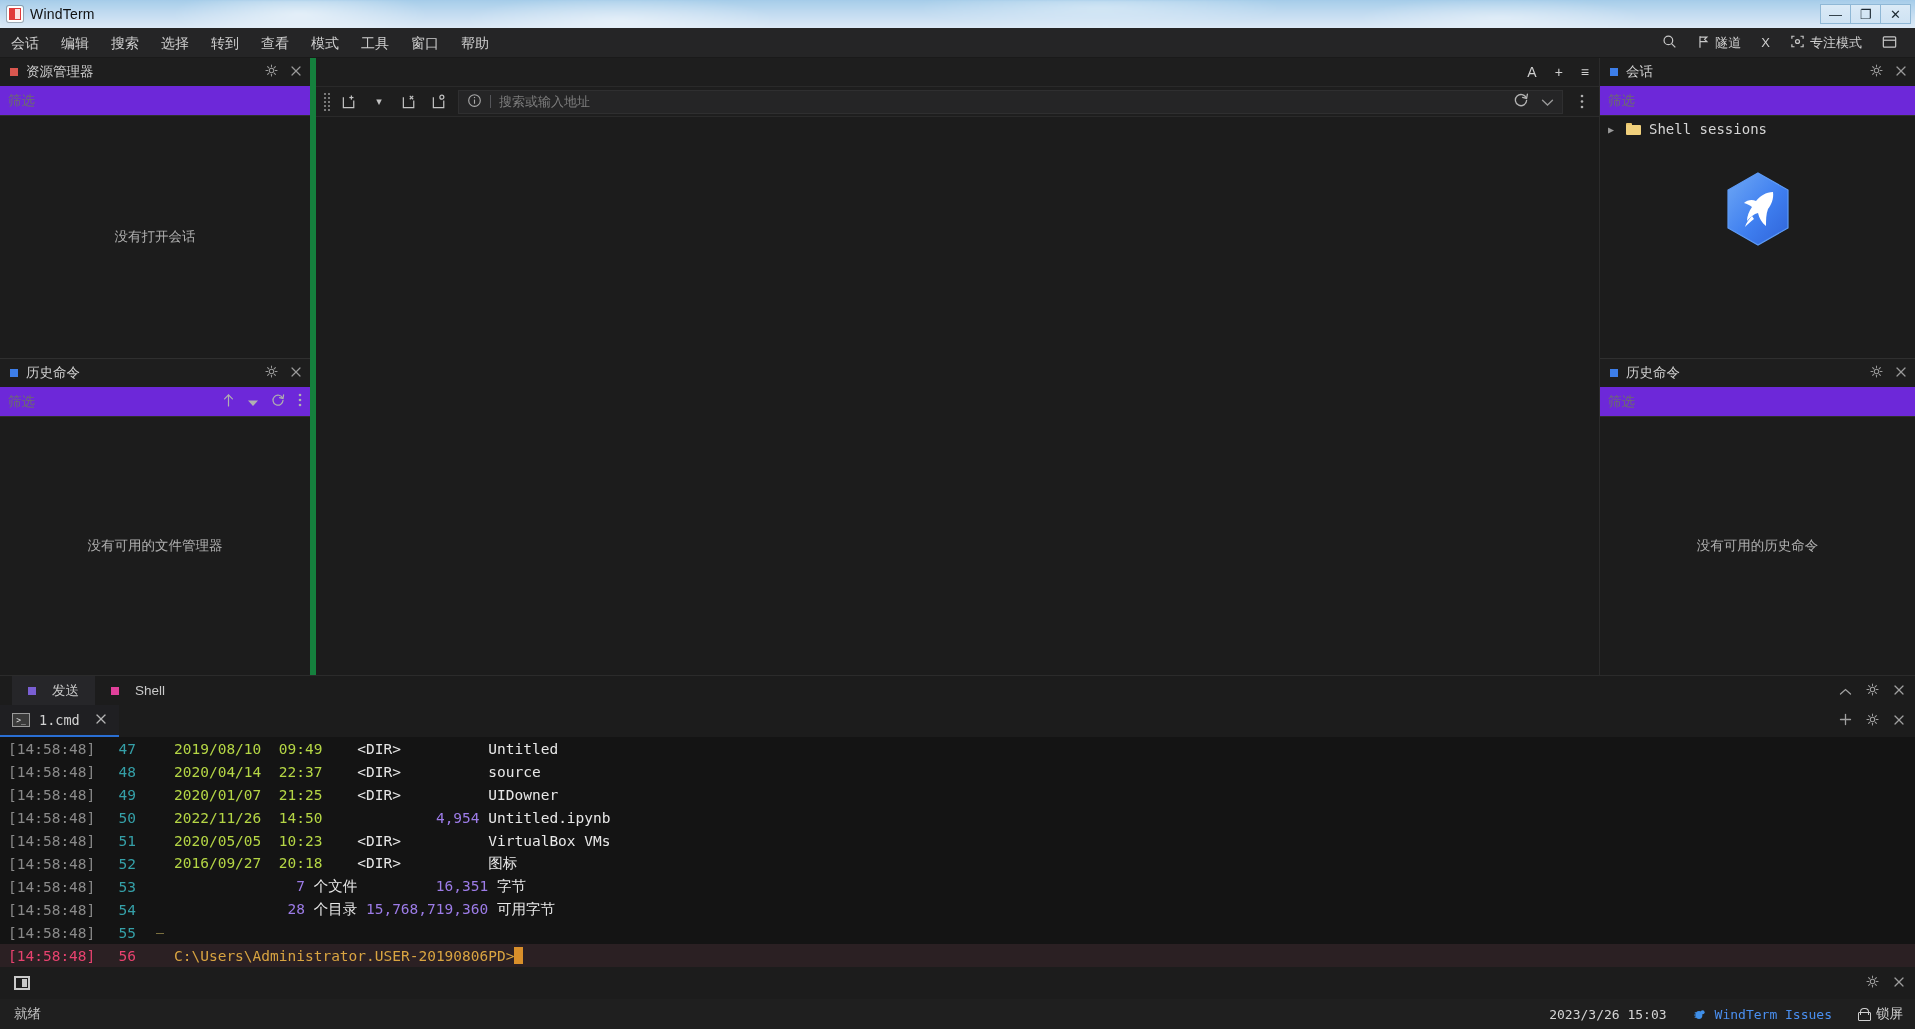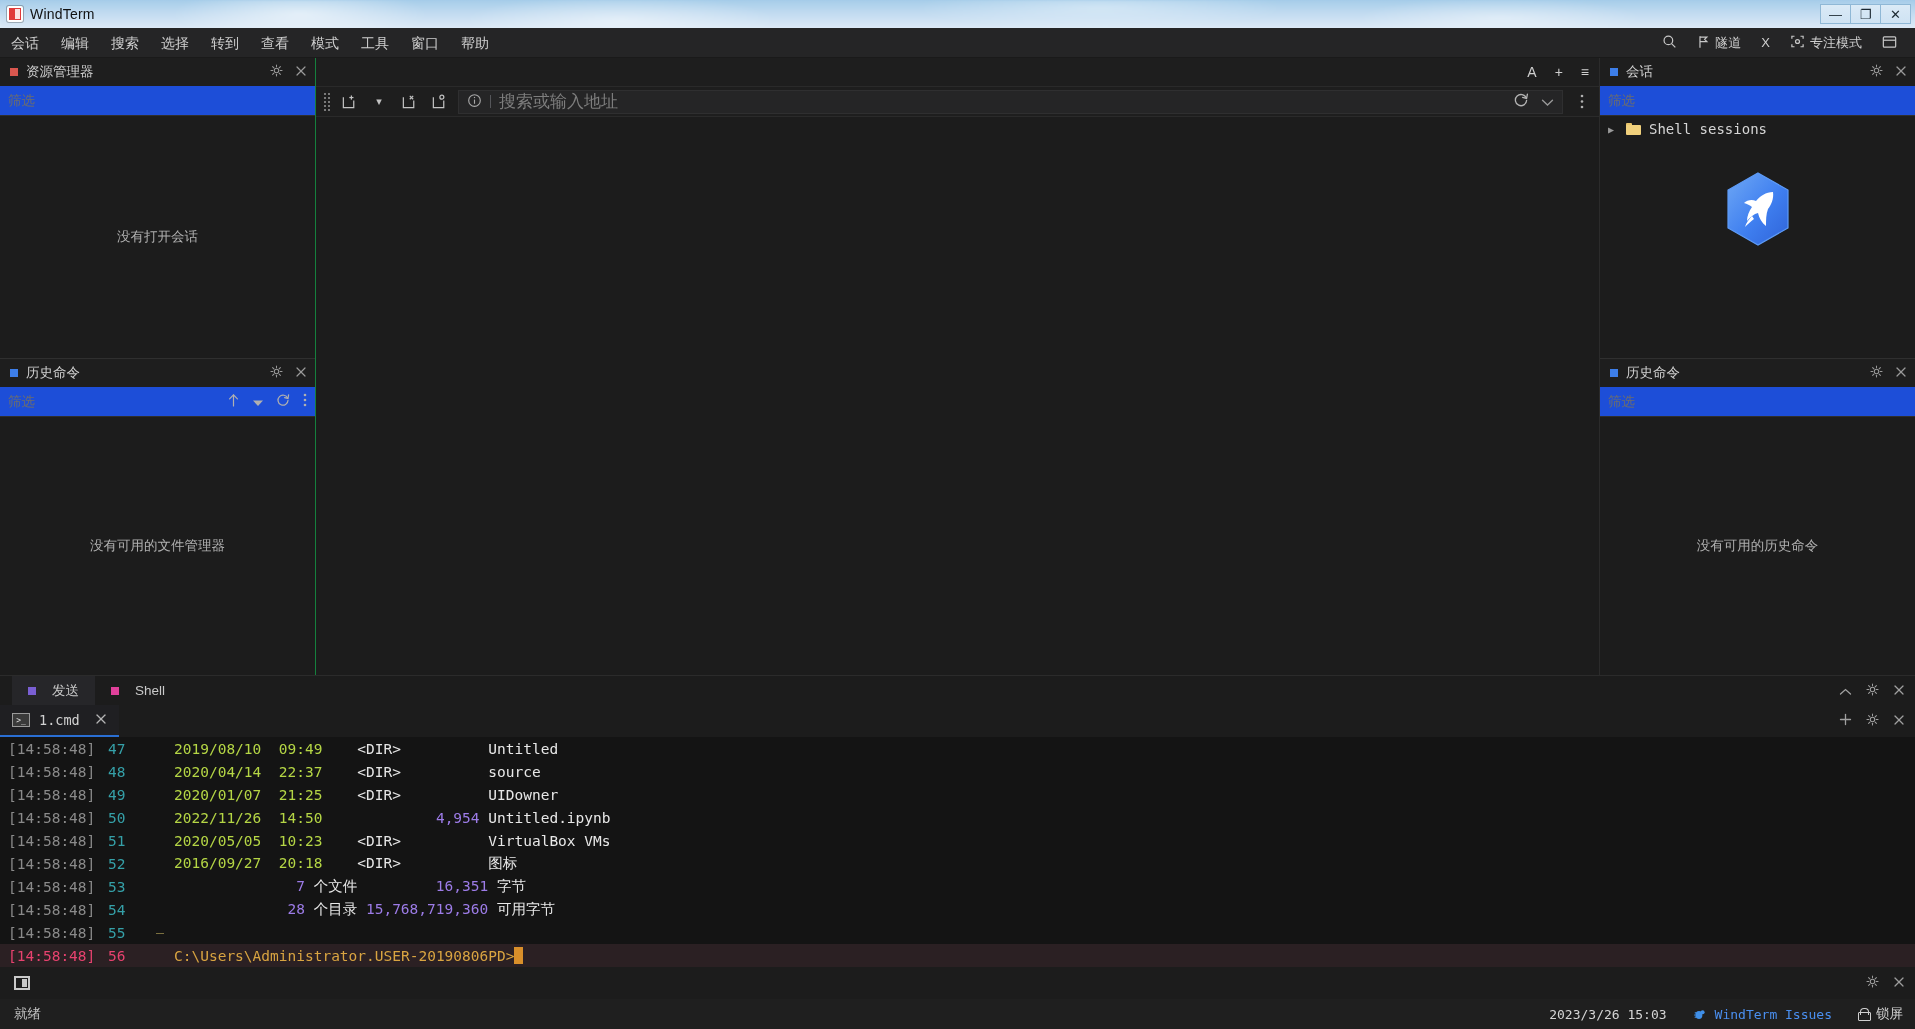--- a/index.html
+++ b/index.html
@@ -54,35 +54,35 @@
   }
   .menu-item { padding: 0 11px; font-size: 14px; color: #cfcfcf; line-height: 30px; }
   .menu-right { margin-left: auto; display: flex; align-items: center; padding-right: 10px; gap: 4px; }
   .mr-item { display:flex; align-items:center; gap:5px; padding: 0 8px; height:24px; font-size:13px; color:#cfcfcf; }
   .ic { display:inline-block; line-height:1; }
 
   
   .body { flex: 1 1 auto; display: flex; min-height: 0; }
 
   
-  .leftdock { width: 316px; flex: 0 0 316px; display: flex; flex-direction: column; background:#1e1e1e; border-right:1px solid #15803d;}
+  .leftdock { width: 316px; flex: 0 0 316px; display: flex; flex-direction: column; background:#1e1e1e; border-right:6px solid #15803d;}
   .panel { display:flex; flex-direction:column; min-height:0; }
   .panel-head {
     height: 28px; flex:0 0 28px; display:flex; align-items:center; padding: 0 8px 0 10px;
     background:#1e1e1e; font-size:13.5px; color:#d0d0d0;
   }
   .sq { width:8px; height:8px; margin-right:8px; flex:0 0 8px; }
   .sq.red { background:#d9574f; }
   .sq.blue { background:#3d7ee8; }
   .sq.purple { background:#7a5fd3; }
   .sq.pink { background:#e0409a; }
   .head-actions { margin-left:auto; display:flex; align-items:center; gap:12px; color:#9a9a9a; }
   .filterbar {
     height: 30px; flex:0 0 30px; display:flex; align-items:center; padding: 0 8px 0 0;
-    border-bottom:1px solid #2e2e2e; background:#1d4ed8;
+    border-bottom:1px solid #2e2e2e; background:#6d28d9;
   }
   .filter-input {
     flex:1 1 auto; background:transparent; border:none; outline:none;
     color:#b8b8b8; font-size:13.5px; padding: 0 8px; height:28px;
     font-family:"Liberation Sans", sans-serif;
   }
   .filter-input::placeholder { color:#6d6d6d; }
   .filter-actions { display:flex; align-items:center; gap:13px; color:#a8a8a8; padding-left:8px;}
   .panel-body { flex:1 1 auto; min-height:0; position:relative; background:#1c1c1c; }
   .empty-msg {
@@ -105,21 +105,21 @@
   .dots-handle { width:6px; height:18px; display:grid; grid-template-columns:repeat(2,2px); gap:2px 2px; align-content:center; }
   .dots-handle i { width:2px; height:2px; background:#7a7a7a; display:block; }
   .tb-ic { width:22px; height:22px; display:flex; align-items:center; justify-content:center; color:#c2c2c2; }
   .addr {
     flex:1 1 auto; height:24px; background:#252526; border:1px solid #2f2f30;
     display:flex; align-items:center; padding: 0 8px; gap:8px; min-width:0;
   }
   .addr .sep { width:1px; height:13px; background:#55565a; }
   .addr-input {
     flex:1 1 auto; background:transparent; border:none; outline:none; color:#d0d0d0;
-    font-size:17px; font-family:"Liberation Sans", sans-serif; min-width:0;
+    font-size:13px; font-family:"Liberation Sans", sans-serif; min-width:0;
   }
   .addr-input::placeholder { color:#7d7d7d; }
   .addr-right { display:flex; align-items:center; gap:12px; color:#a9a9a9; padding-left:6px; }
   .center-body { flex:1 1 auto; background:#1c1c1c; }
 
   
   .rightdock { width:316px; flex:0 0 316px; display:flex; flex-direction:column; background:#1c1c1c; border-left:1px solid #2b2b2b;}
   .tree-item { display:flex; align-items:center; gap:8px; padding: 5px 10px 5px 8px; font-size:14px; color:#d6d6d6;
     font-family:"DejaVu Sans Mono","Liberation Mono",monospace; }
   .caret { color:#9a9a9a; font-size:10px; width:10px; }
@@ -144,21 +144,21 @@
     font-family:"DejaVu Sans Mono", monospace; }
   .subtab-close { color:#b5b5b5; font-size:14px; margin-left:6px; }
   .subtab-actions { margin-left:auto; display:flex; align-items:center; gap:14px; color:#a0a0a0; padding-right:10px; }
 
   .term { flex:1 1 auto; background:#141414; overflow:hidden; position:relative;
     font-family:"DejaVu Sans Mono","Liberation Mono",monospace; font-size:14.5px; }
   .trow { display:flex; align-items:center; height:23px; white-space:pre; }
   .trow.current { background:#2b2023; }
   .ts { width:108px; flex:0 0 108px; color:#8a8a8a; padding-left:8px; }
   .trow.current .ts { color:#e8426f; }
-  .ln { width:42px; flex:0 0 42px; text-align:left; color:#35a0a8; padding-right:14px; }
+  .ln { width:42px; flex:0 0 42px; text-align:right; color:#35a0a8; padding-right:14px; }
   .trow.current .ln { color:#e8426f; }
   .gutter { width:24px; flex:0 0 24px; position:relative; }
   .gutter i { position:absolute; left:6px; top:0; bottom:0; width:1px; background:#7a6f3f; }
   .gutter.elbow i { bottom:50%; }
   .gutter.elbow::after { content:""; position:absolute; left:6px; top:50%; width:8px; height:1px; background:#7a6f3f; }
   .tcontent { flex:1 1 auto; color:#d8d8d8; }
   .c-date { color:#b5d645; }
   .c-dir  { color:#e6e6e6; }
   .c-name { color:#e8e8e8; }
   .c-size { color:#9d7ce8; }

